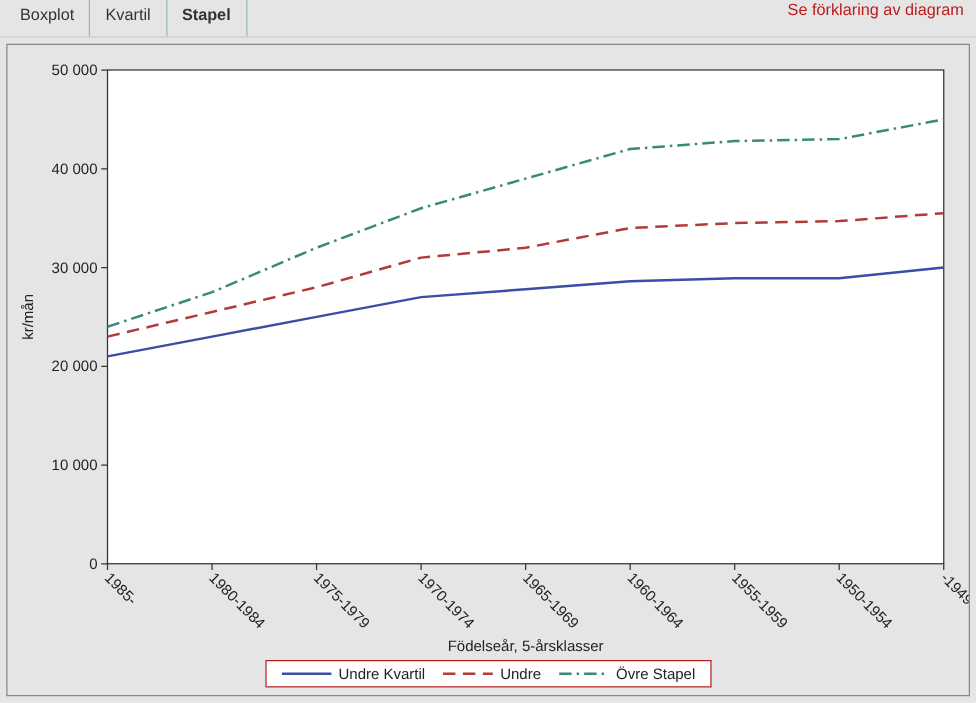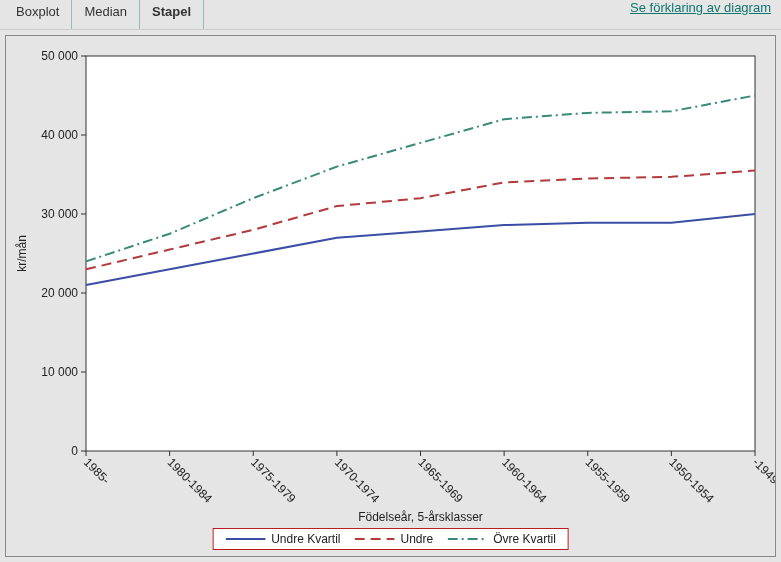--- a/index.html
+++ b/index.html
@@ -31,22 +31,21 @@
   }
   .tab.active {
     font-weight: bold;
   }
   .tab:last-of-type {
     border-right: none;
   }
   .spacer { flex: 1; }
   .help-link {
     font-size: 13px;
-    color: #0f766e;
-    text-decoration: underline;
+    color: #b91c1c;
     cursor: pointer;
     padding-right: 6px;
   }
   .chart-area {
     position: absolute;
     left: 5px;
     top: 35px;
     right: 5px;
     bottom: 5px;
     border: 1px solid #888;
@@ -76,21 +75,21 @@
     width: 40px;
     height: 10px;
   }
 </style>
 </head>
 <body>
 
 <div class="container">
   <div class="tabs">
     <span class="tab">Boxplot</span>
-    <span class="tab">Median</span>
+    <span class="tab">Kvartil</span>
     <span class="tab active">Stapel</span>
     <span class="spacer"></span>
     <span class="help-link">Se förklaring av diagram</span>
   </div>
 
   <div class="chart-area">
     <svg id="chart-svg" width="769" height="520">
         <rect x="80" y="20" width="669" height="395" fill="#fff" stroke="#333" stroke-width="1"></rect>
         <line x1="80" x2="75" y1="415" y2="415" stroke="#333"></line>
         <text x="72" y="419" text-anchor="end" font-size="12" fill="#222">0</text>
@@ -138,17 +137,17 @@
         <span class="legend-item">
           <svg width="40" height="10" class="legend-swatch">
             <line x1="0" x2="40" y1="5" y2="5" stroke="#b23a3a" stroke-width="2" stroke-dasharray="10,6"></line>
           </svg>
           <span>Undre</span>
         </span>
         <span class="legend-item">
           <svg width="40" height="10" class="legend-swatch">
             <line x1="0" x2="40" y1="5" y2="5" stroke="#3a8a7a" stroke-width="2" stroke-dasharray="10,4,2,4"></line>
           </svg>
-          <span>Övre Kvartil</span>
+          <span>Övre Stapel</span>
         </span>
       </div>
   </div>
 </div>
 
 </body></html>

